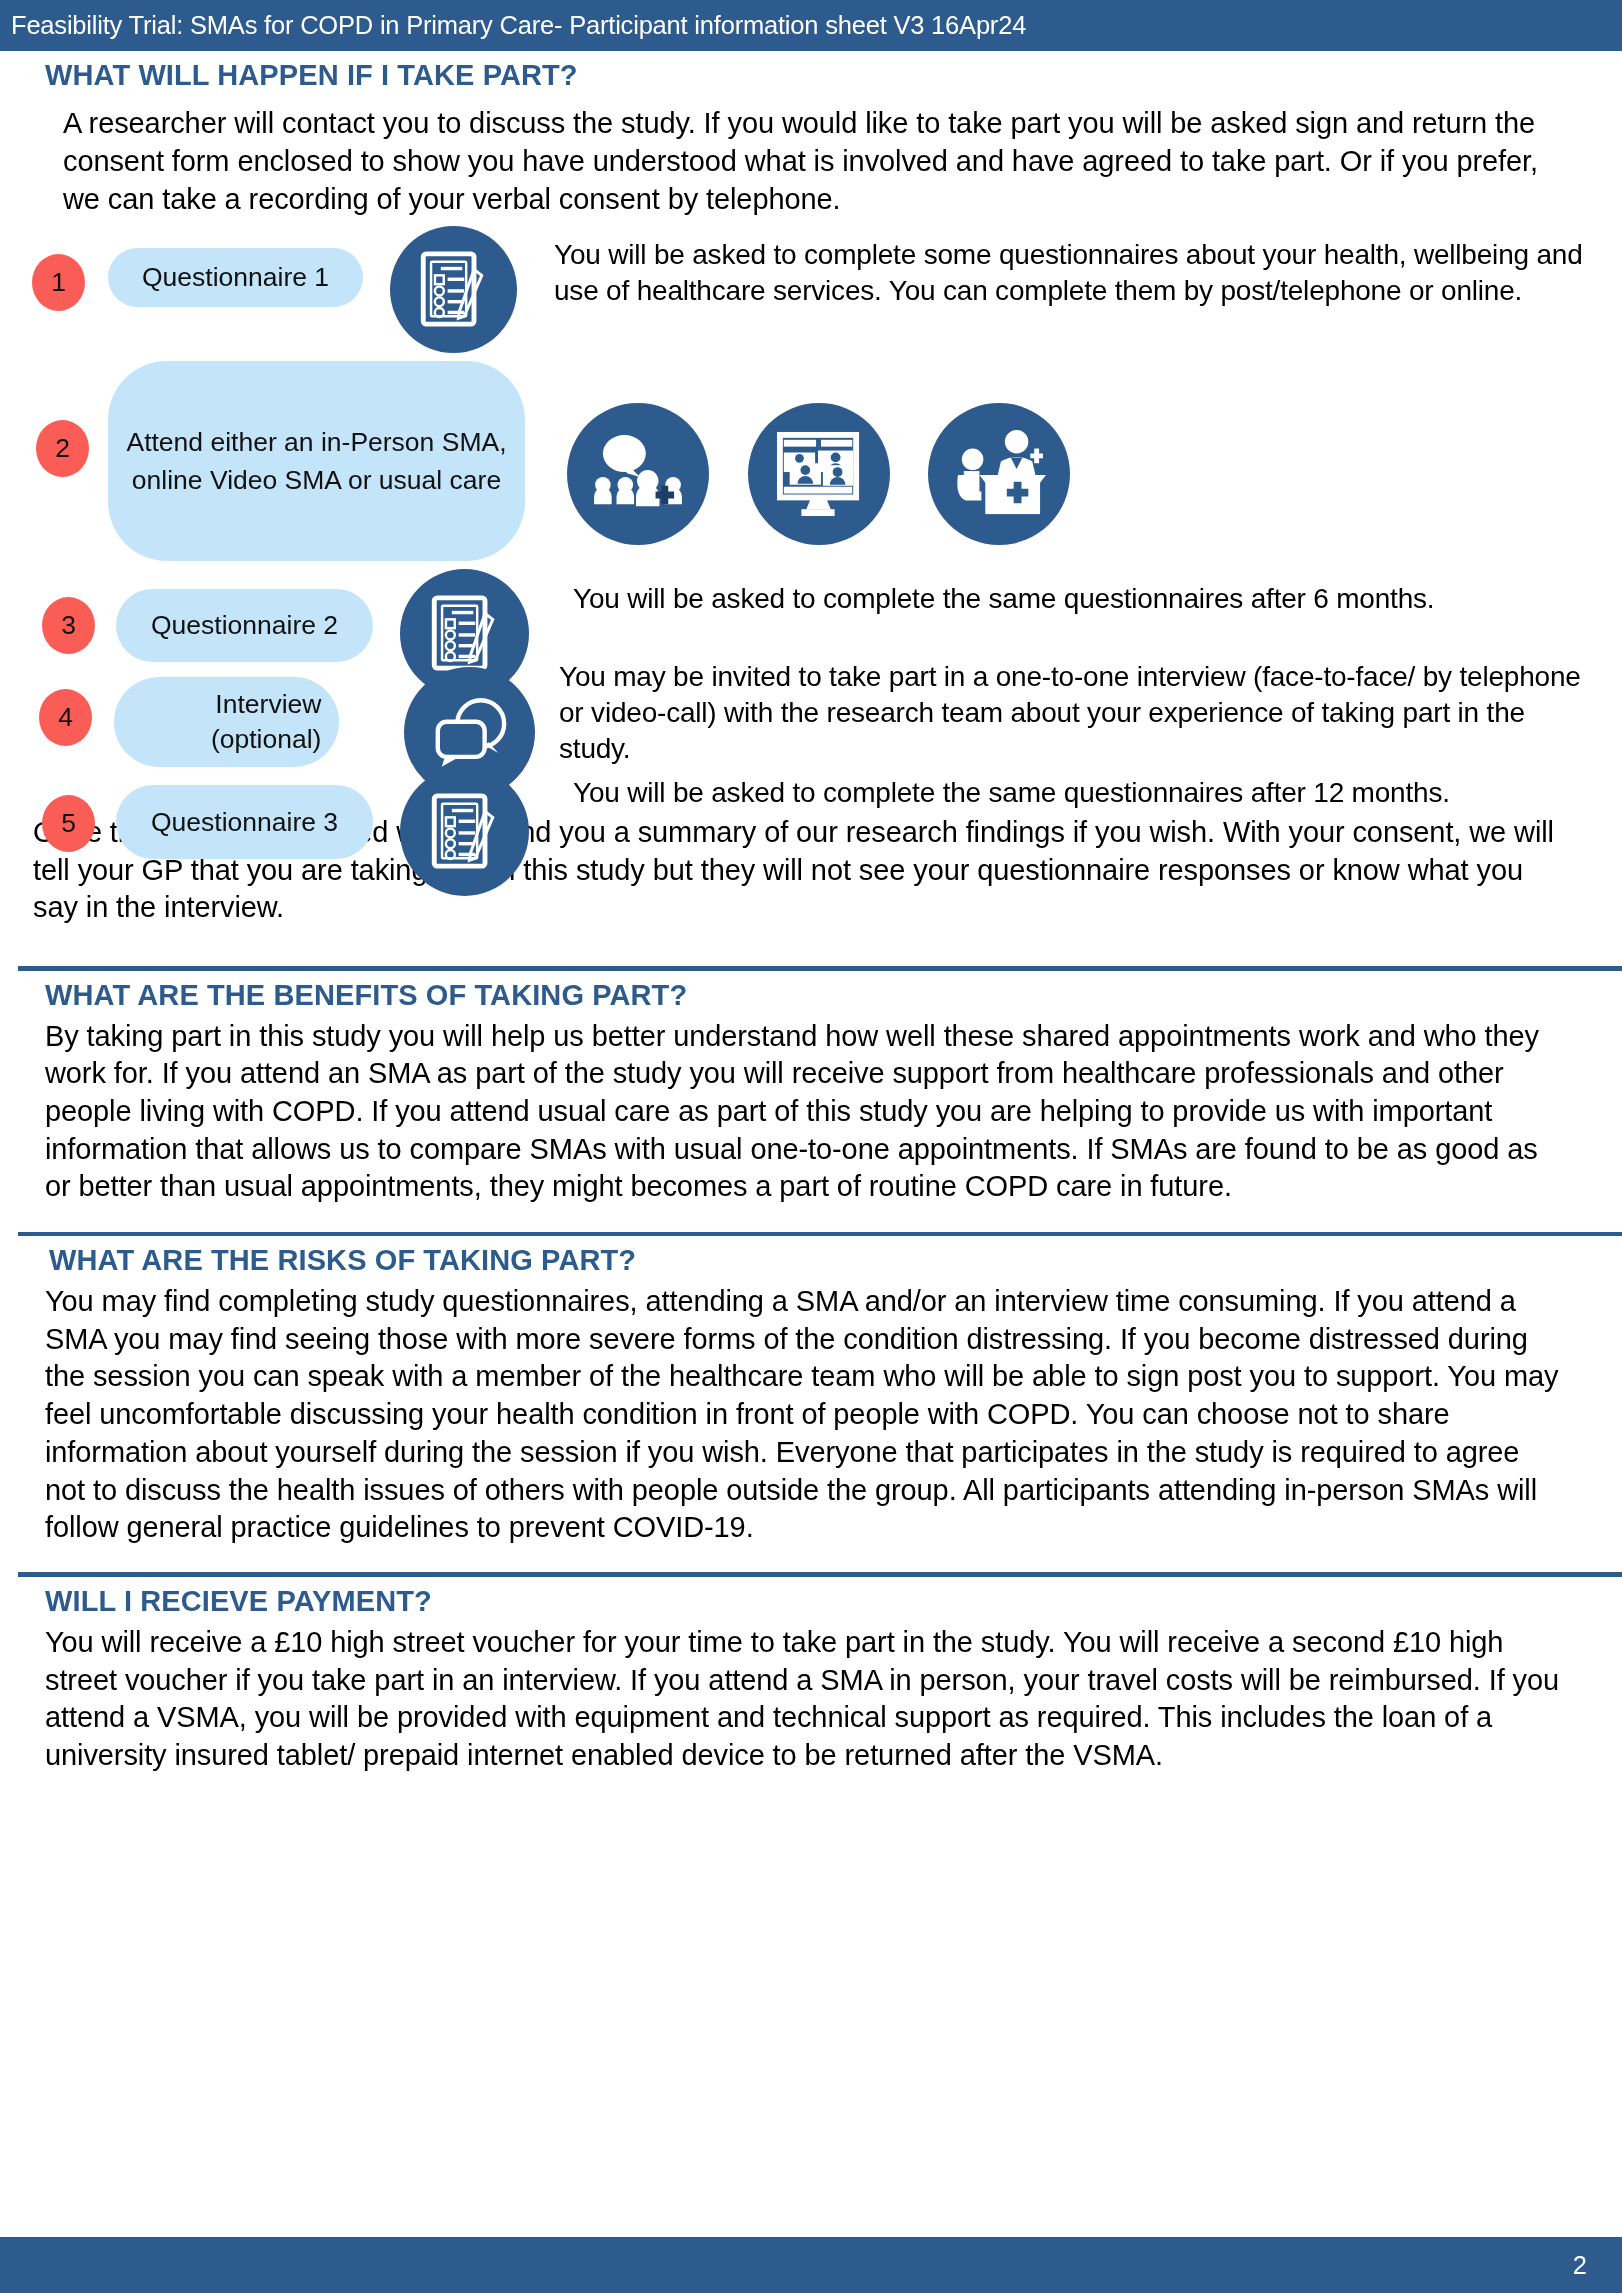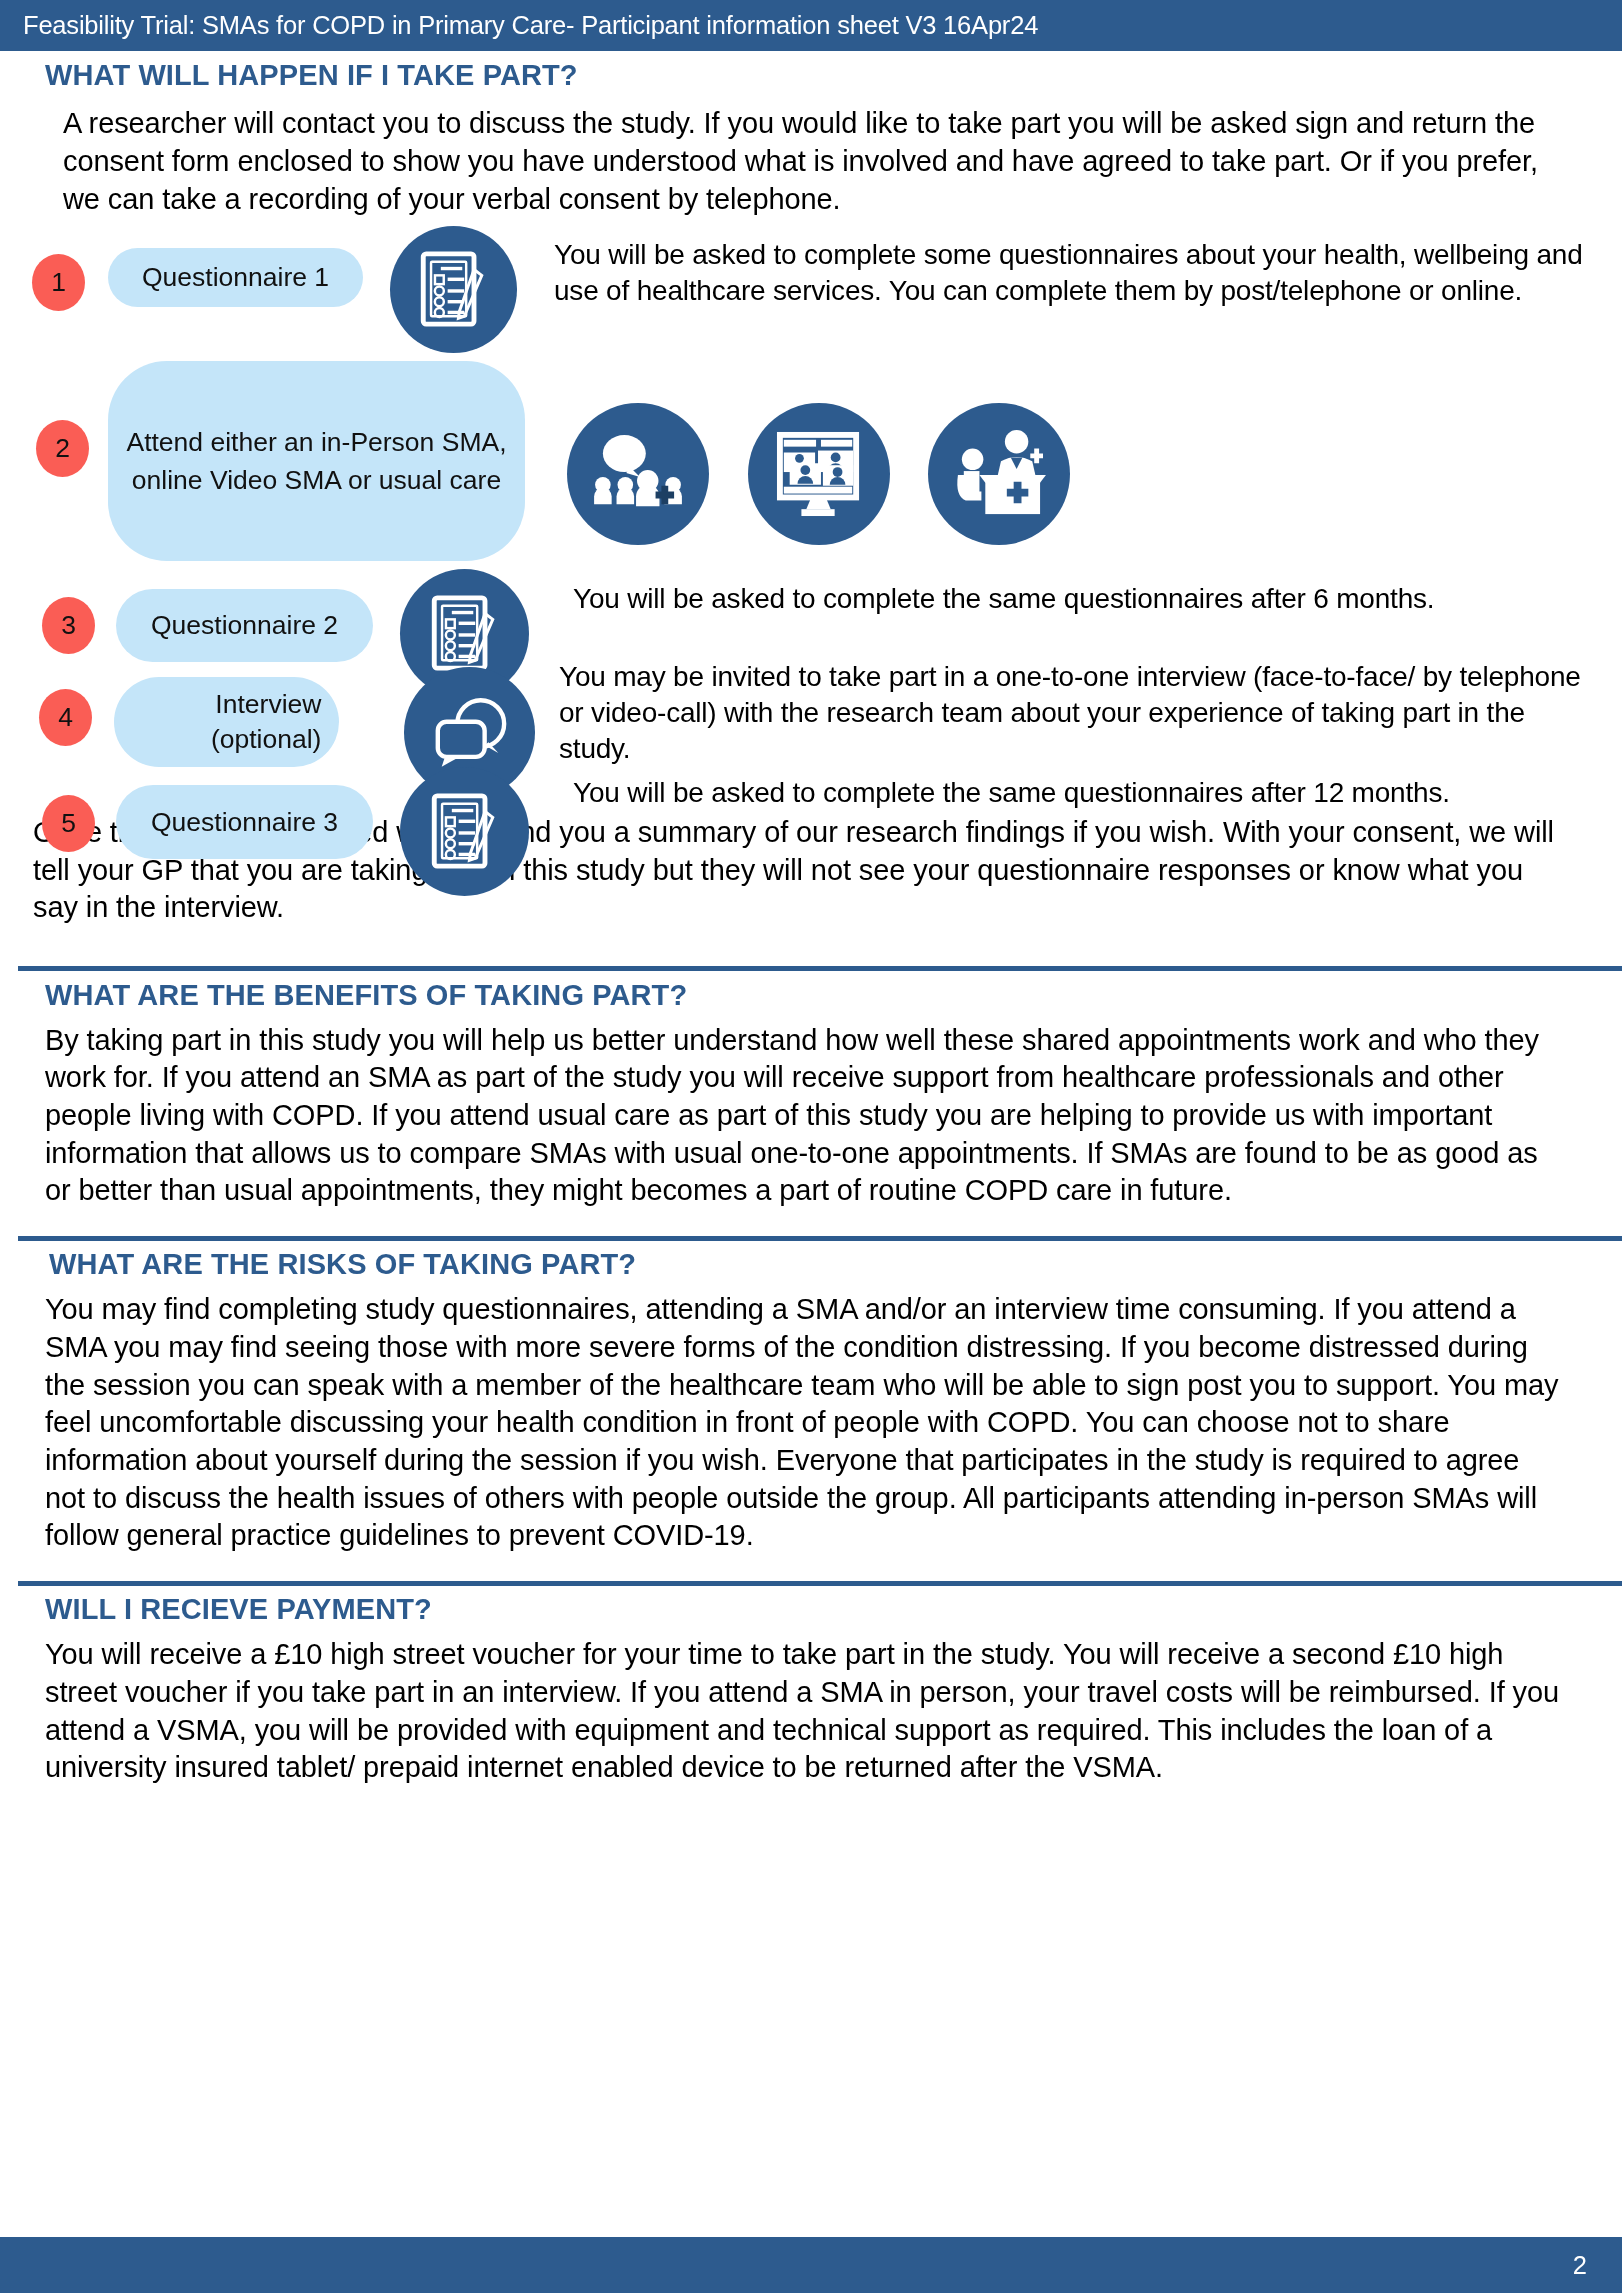--- a/index.html
+++ b/index.html
@@ -21,21 +21,21 @@
 
   
   .header-bar {
     position: absolute;
     top: 0; left: 0;
     width: 1622px;
     height: 51px;
     background: #2D5B8E;
     display: flex;
     align-items: center;
-    padding-left: 23px;
+    padding-left: 11px;
   }
   .header-title {
     color: #ffffff;
     font-size: 25.5px;
     letter-spacing: -0.2px;
     white-space: nowrap;
   }
 
   
   .body-wrap {
@@ -121,21 +121,21 @@
   .divider {
     width: 1622px;
     height: 4.9px;
     background: #2D5B8E;
     margin-left: 17.6px;
   }
 
   .block {
     margin: 0 57px 0 45px;
   }
-  .block .para { margin-top: 10px; }
+  .block .para { margin-top: 2px; }
 
   .gap-sm { height: 25.5px; }
   .gap-md { height: 39px; }
 
   
   .footer-bar {
     position: absolute;
     bottom: 0; left: 0;
     width: 1622px;
     height: 57px;

